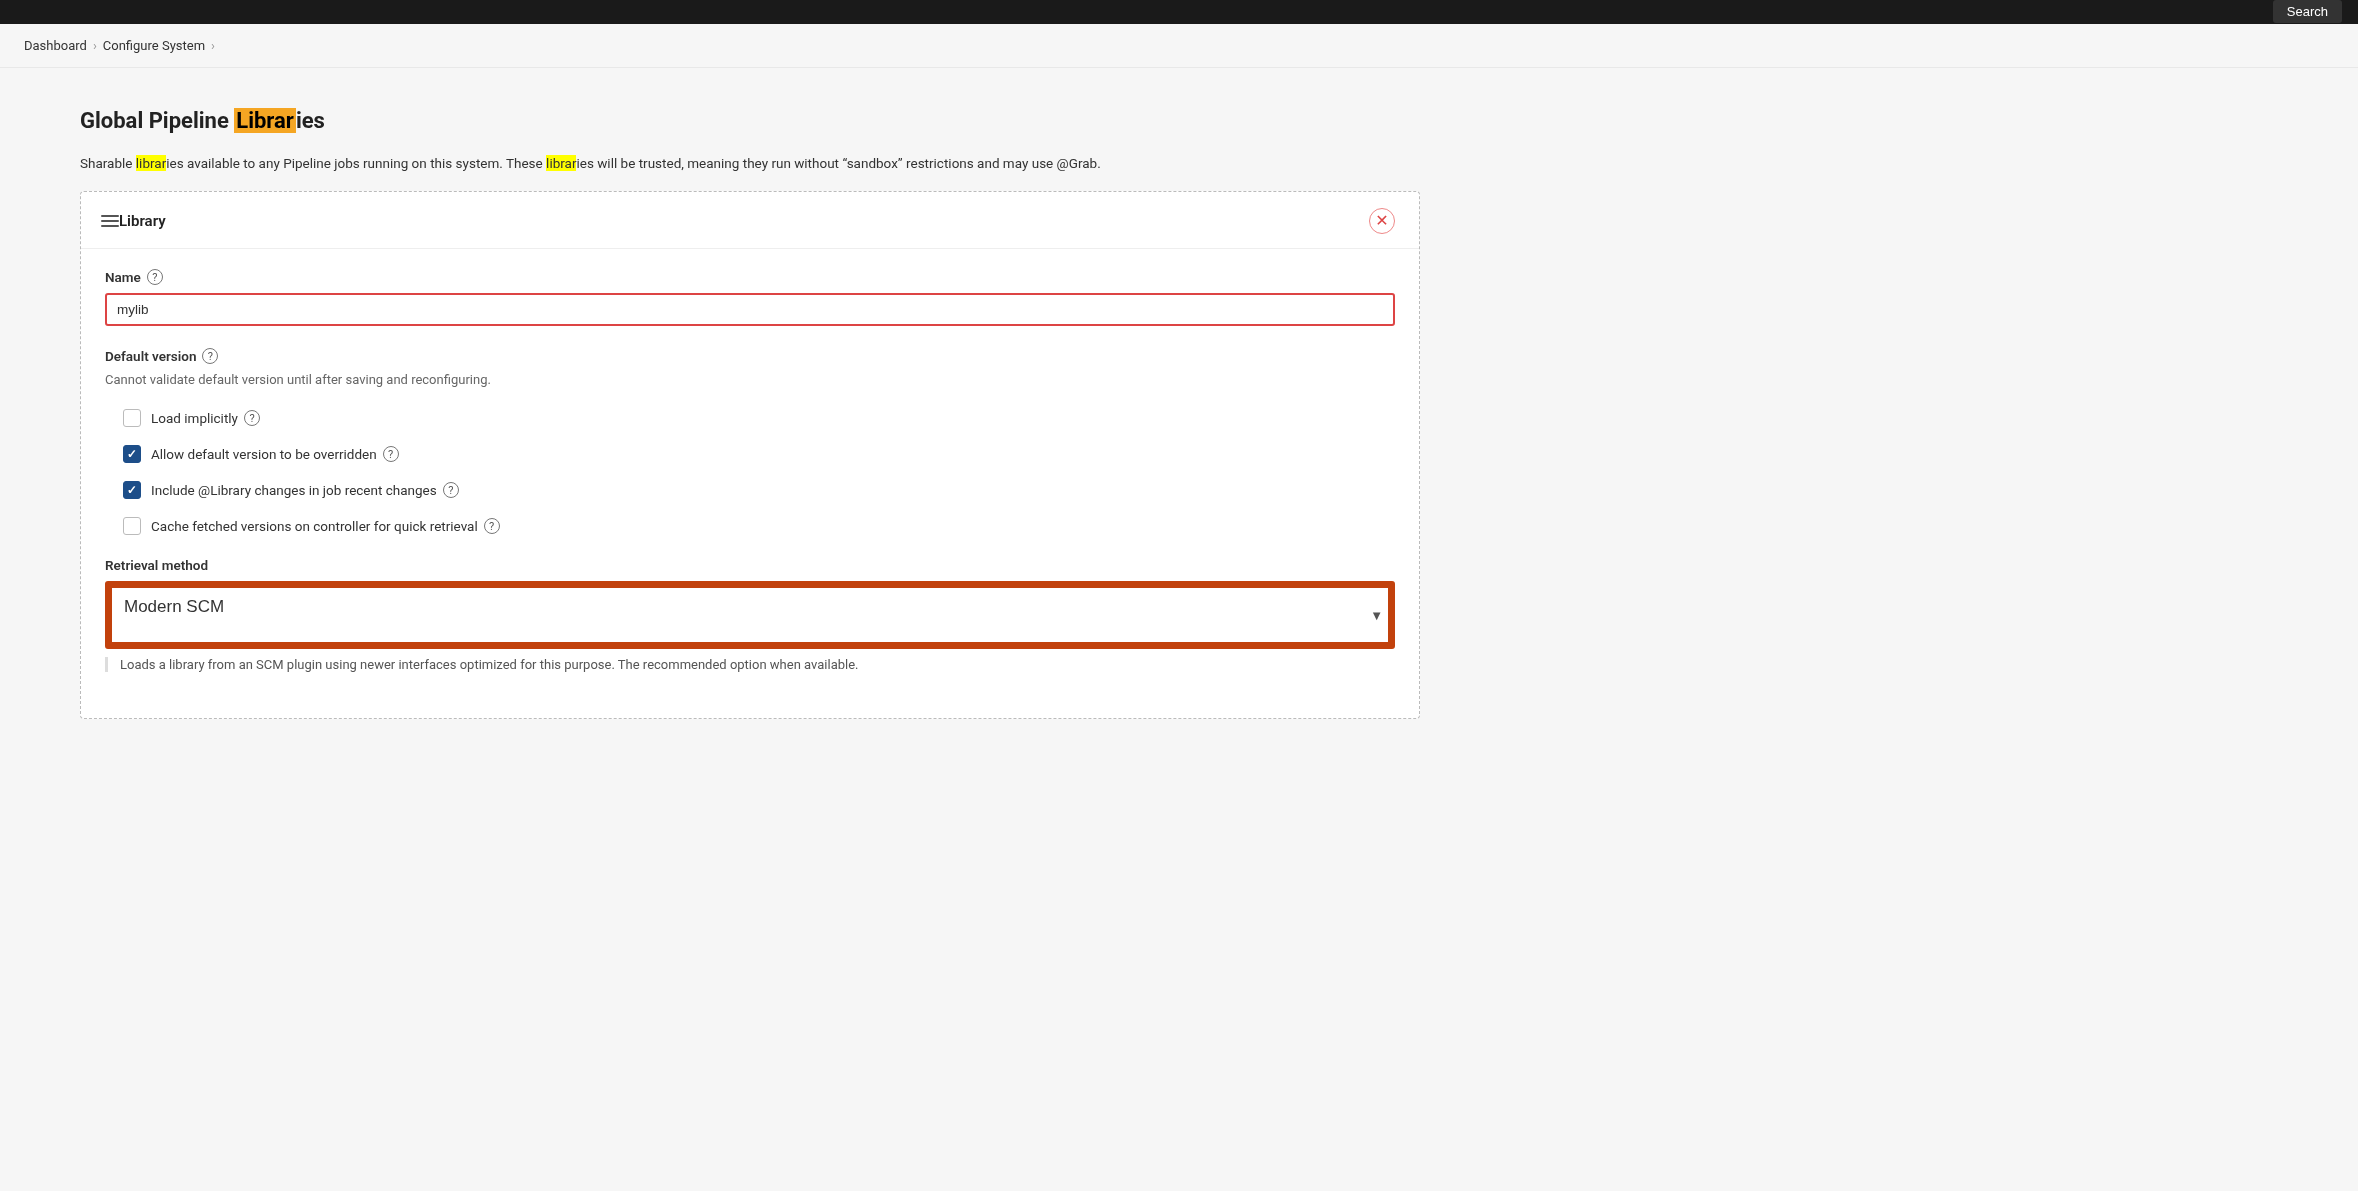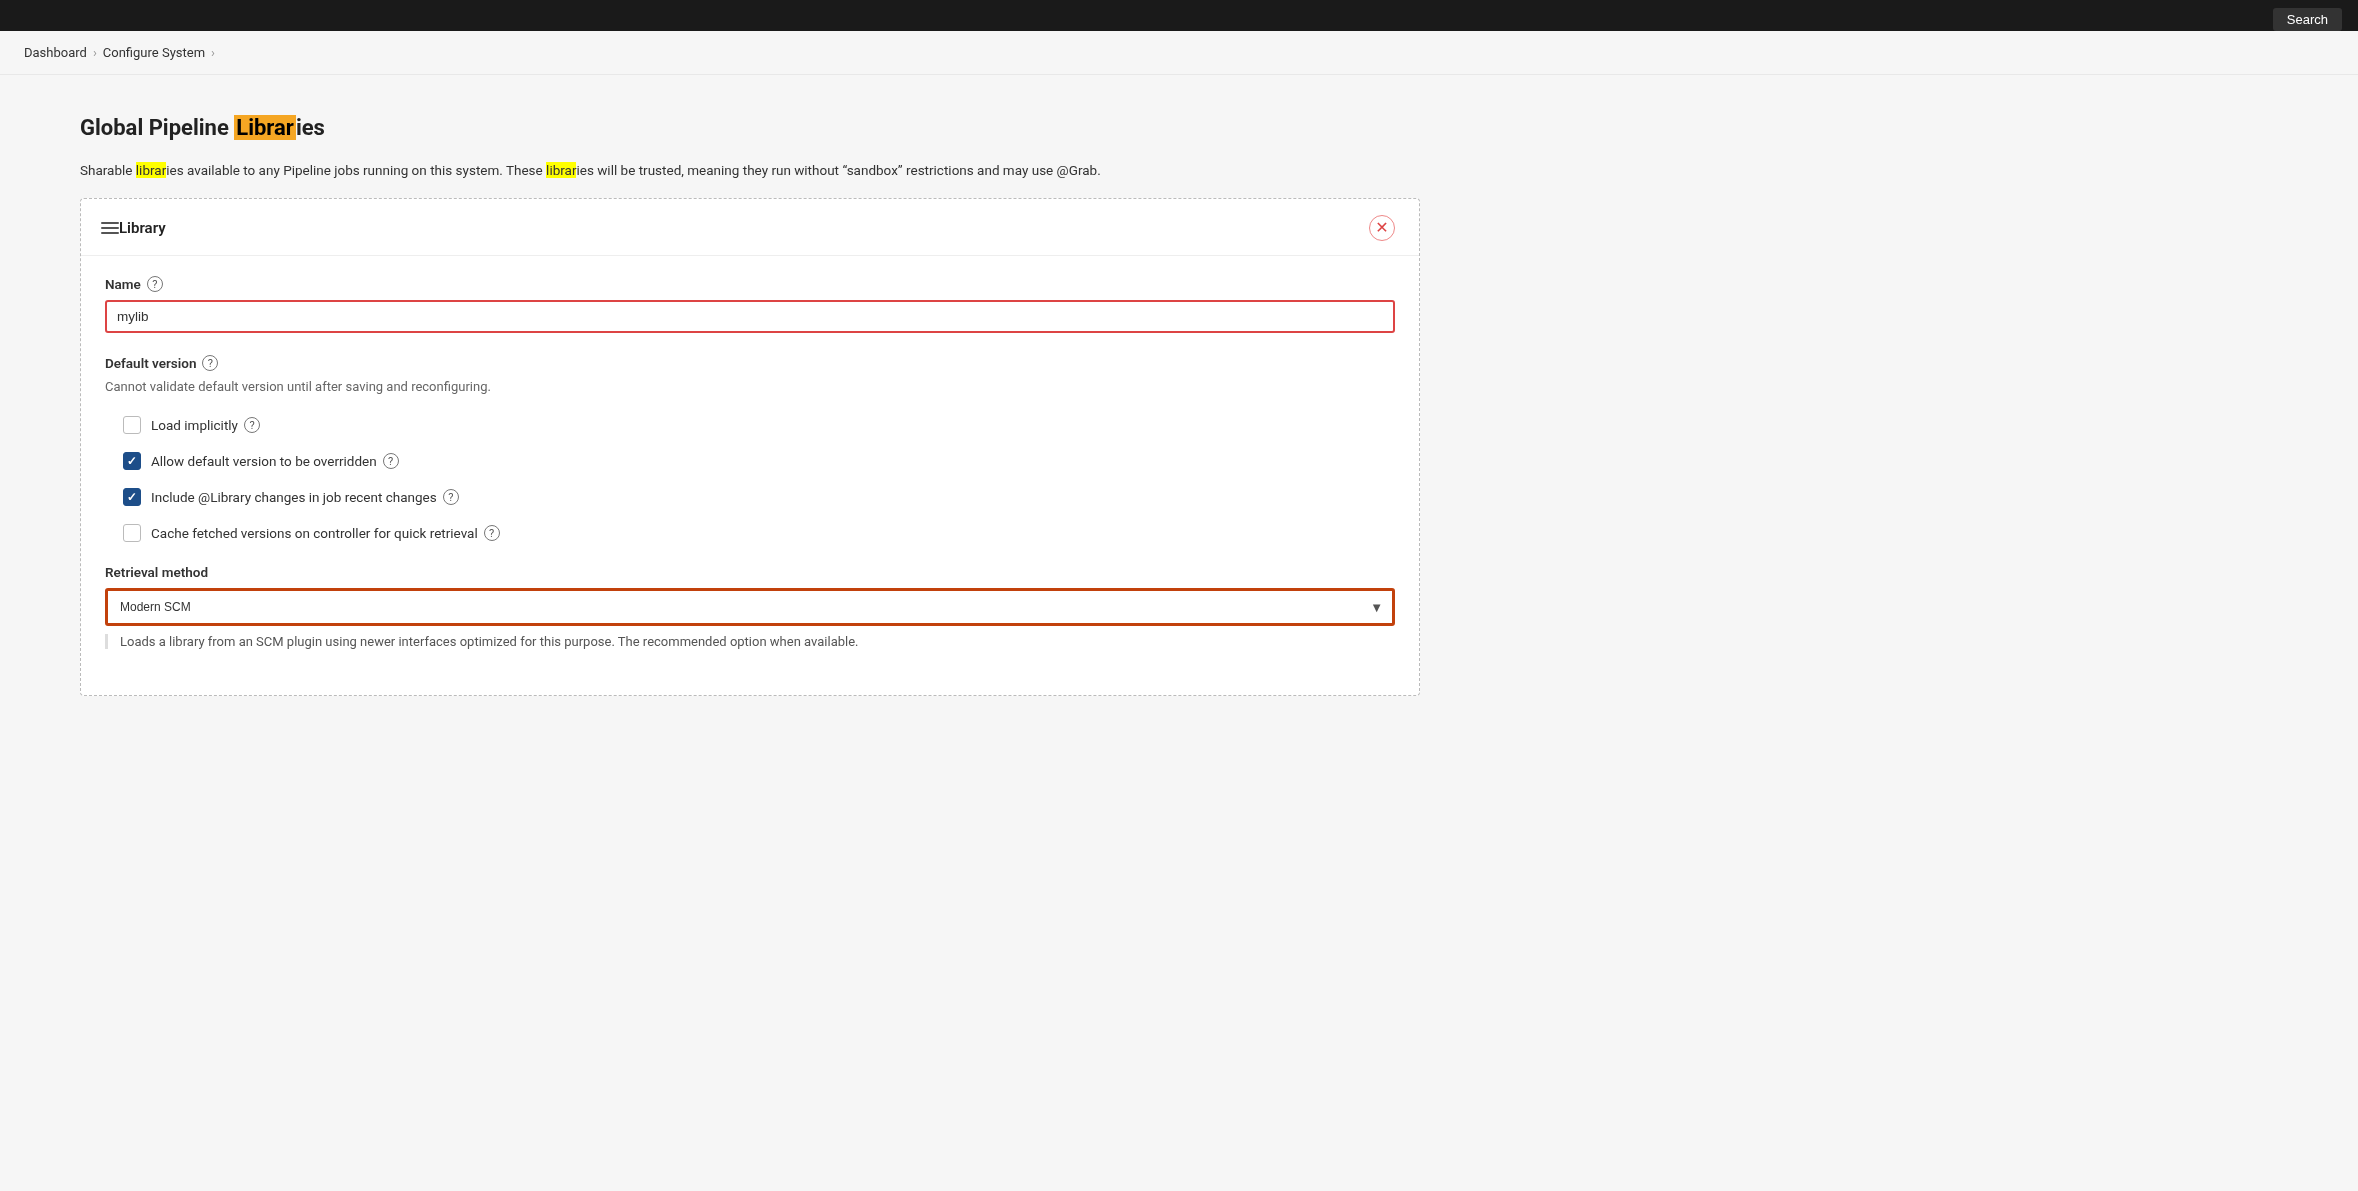--- a/index.html
+++ b/index.html
@@ -5,23 +5,23 @@
     * { box-sizing: border-box; margin: 0; padding: 0; }
     body {
       font-family: -apple-system, BlinkMacSystemFont, 'Segoe UI', Roboto, sans-serif;
       font-size: 14px;
       background: #f6f6f6;
       color: #333;
       min-height: 1191px;
     }
     .top-bar {
       background: #1a1a1a;
-      height: 31px;
-      display: flex;
-      align-items: flex-end;
+      height: 24px;
+      display: flex;
+      align-items: flex-start;
       justify-content: flex-end;
       padding: 0 16px;
     }
     .top-bar-btn {
       background: #333;
       color: #fff;
       border: none;
       padding: 4px 14px;
       font-size: 13px;
       cursor: pointer;
@@ -199,23 +199,23 @@
       color: #333;
       display: flex;
       align-items: center;
       gap: 6px;
     }
     .select-wrapper {
       position: relative;
     }
     .form-select {
       width: 100%;
-      padding: 9px 36px 9px 12px;
-      font-size: 12px;
-      border: 3px solid #c2410c;
+      padding: 9px 36px 26px 12px;
+      font-size: 17px;
+      border: 7px solid #c2410c;
       border-radius: 3px;
       background: #fff;
       color: #333;
       appearance: none;
       cursor: pointer;
       outline: none;
     }
     .select-arrow {
       position: absolute;
       right: 12px;

